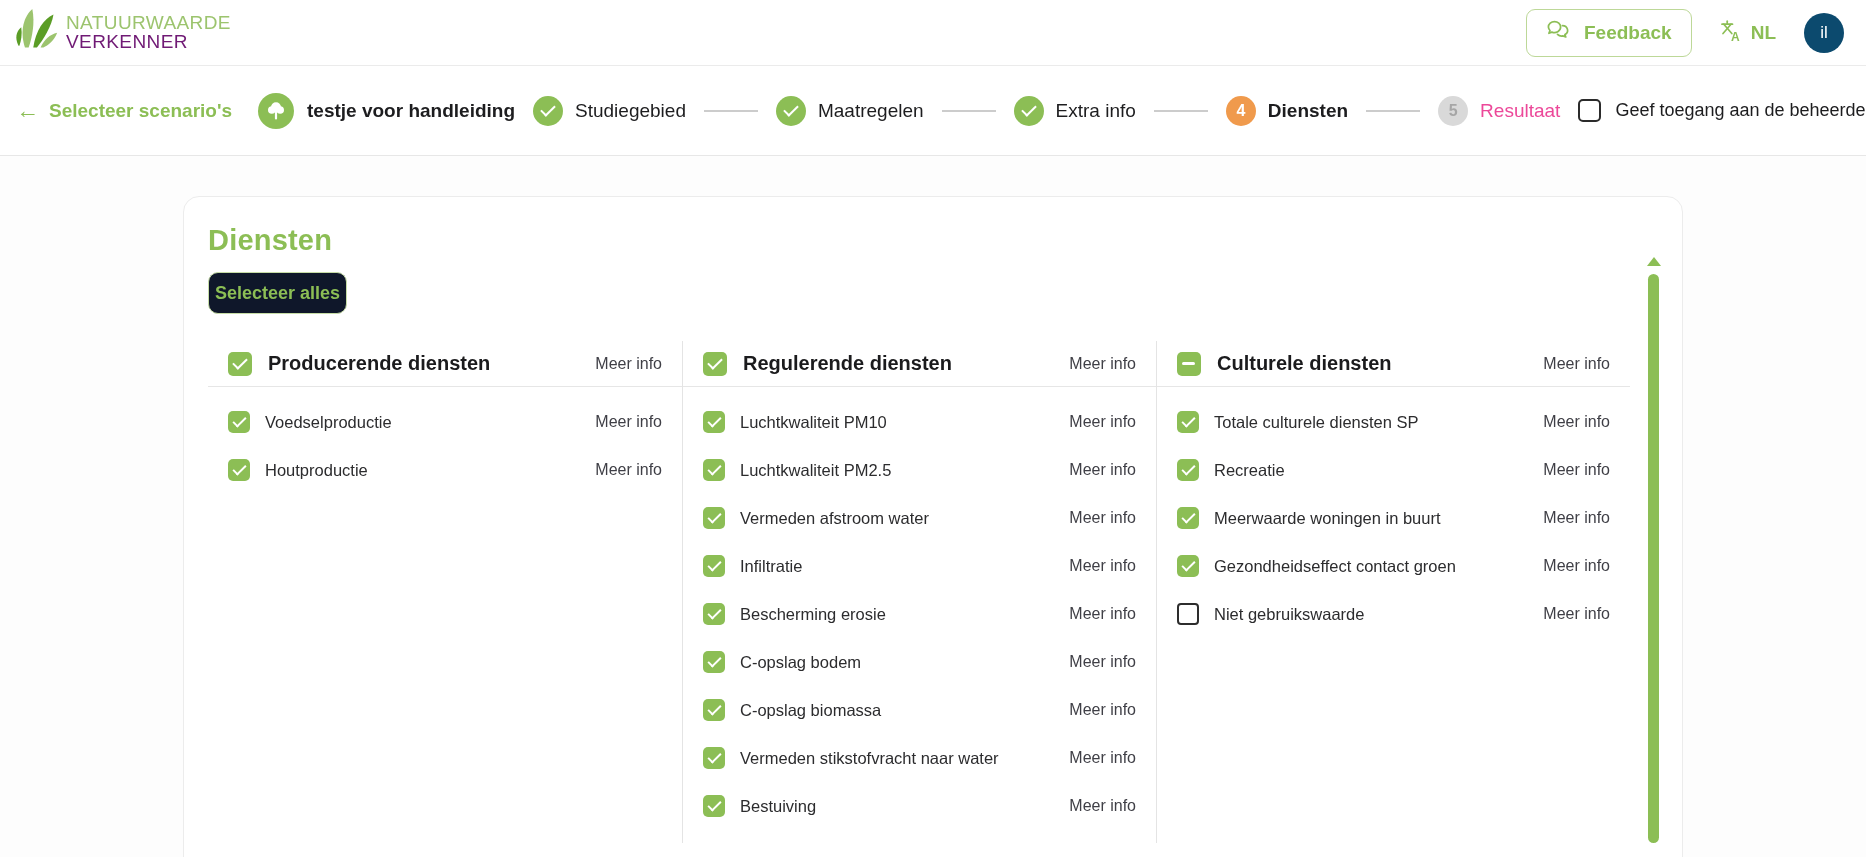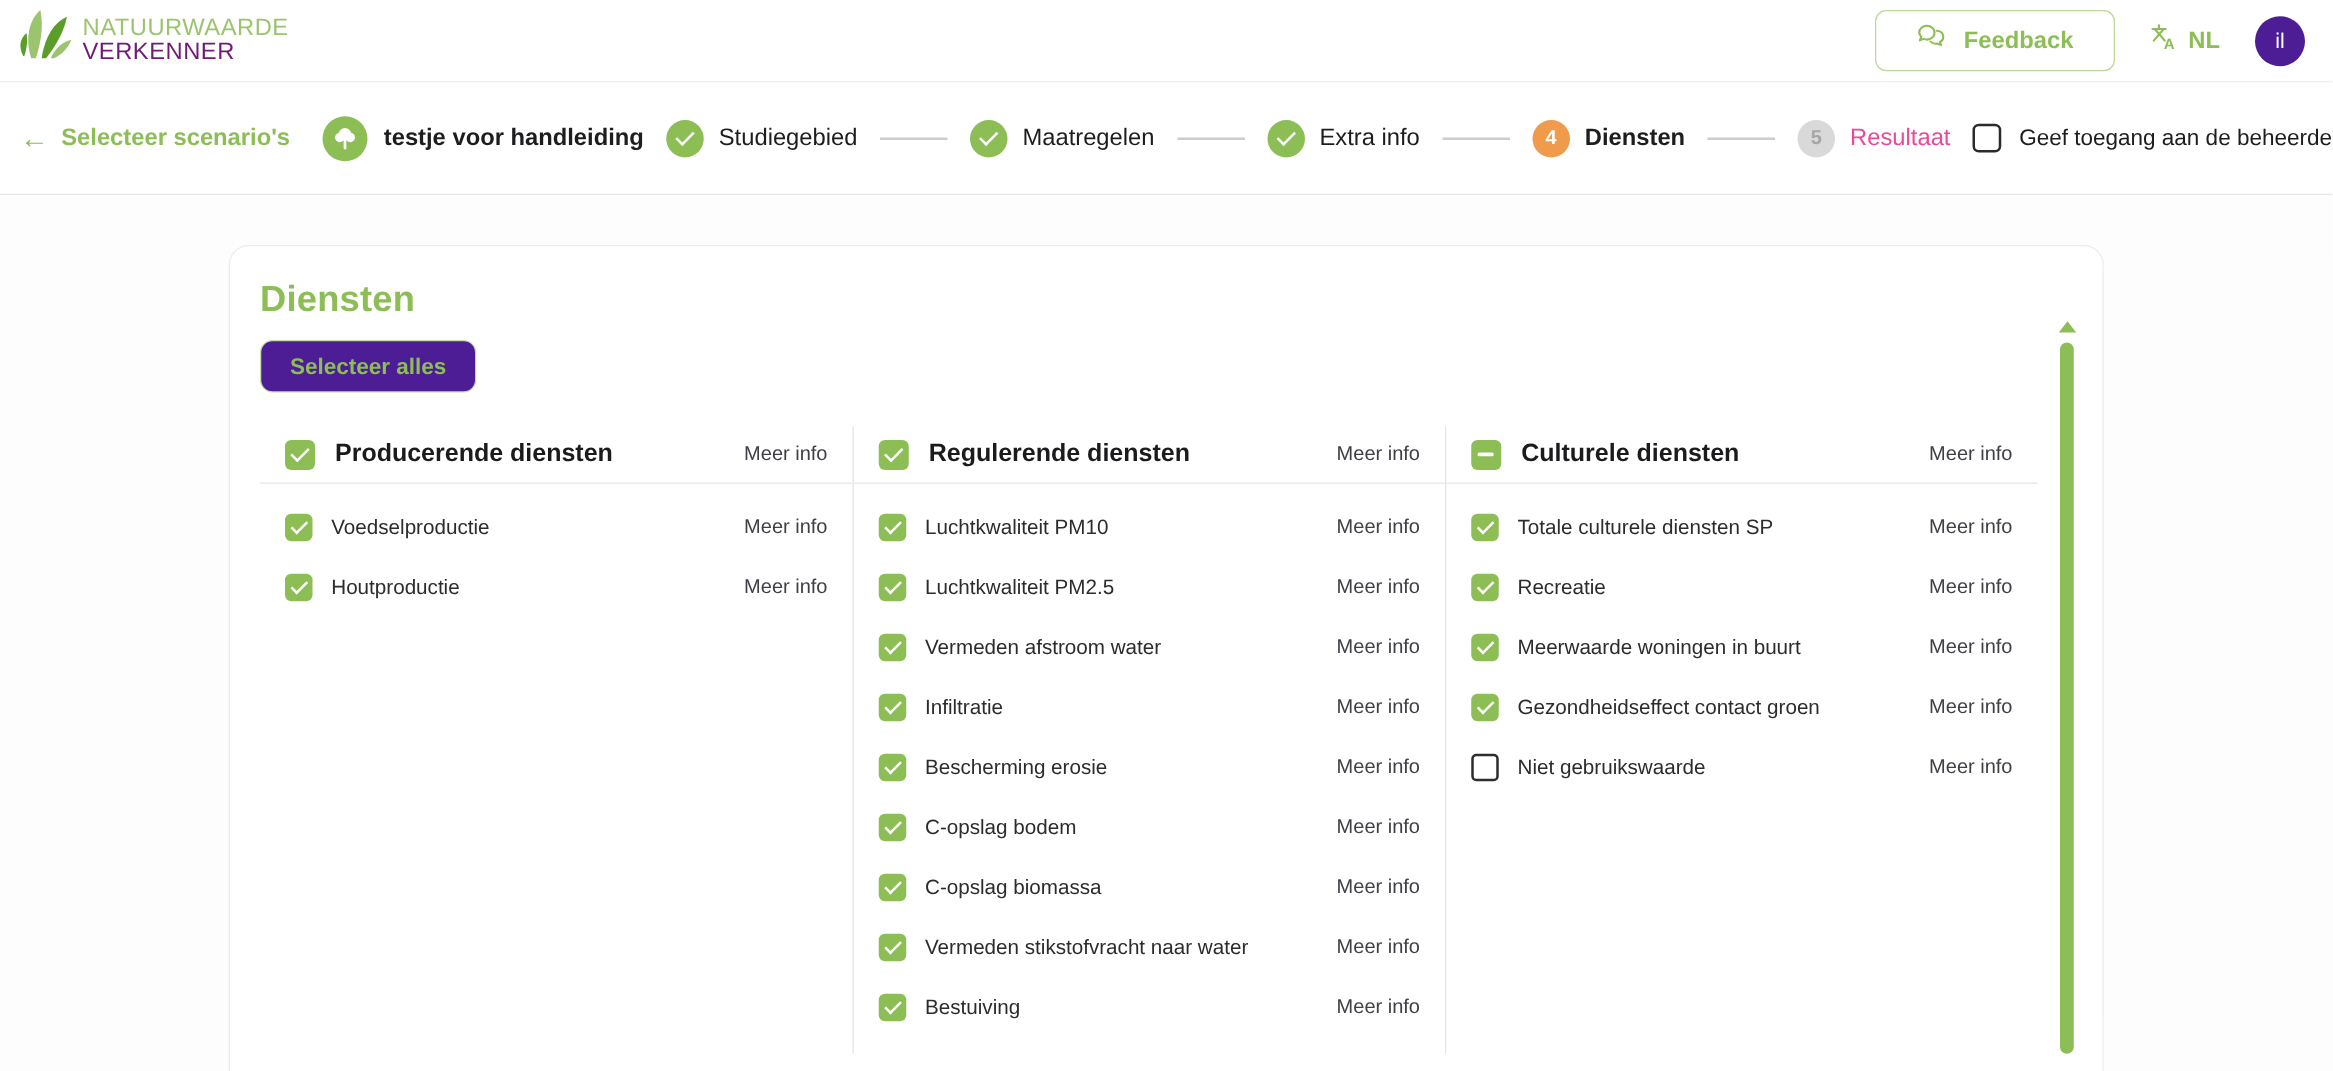--- a/index.html
+++ b/index.html
@@ -8,25 +8,25 @@
 
   
   .topbar { height:66px; background:#fff; border-bottom:1px solid #ebebeb;
     display:flex; align-items:center; padding:0 22px 0 12px; }
   .logo { display:flex; align-items:center; gap:6px; }
   .logo-text { font-weight:400; font-size:19px; line-height:0.98; letter-spacing:.4px; }
   .logo-l1 { color:#9cc46e; }
   .logo-l2 { color:#701a75; }
   .topbar-right { margin-left:auto; display:flex; align-items:center; gap:28px; }
   .feedback-btn { display:flex; align-items:center; gap:11px; background:#fff;
-    border:1px solid #bdd898; border-radius:9px; padding:9px 32px;
+    border:1px solid #bdd898; border-radius:9px; padding:9px 19px;
     color:#8cbe55; font-size:19px; font-weight:600; cursor:pointer;margin-left:32px; }
   .lang { display:flex; align-items:center; gap:8px; color:#8cbe55; font-weight:700;
     font-size:19px; cursor:pointer; }
-  .avatar { width:40px; height:40px; border-radius:50%; background:#4c1d95; color:#fff;
+  .avatar { width:40px; height:40px; border-radius:50%; background:#0c4a6e; color:#fff;
     display:flex; align-items:center; justify-content:center; font-size:17px; cursor:pointer; }
 
   
   .stepbar { height:90px; background:#fff; border-bottom:1px solid #e7e7e7;
     display:flex; align-items:center; padding:0 16px; gap:18px; white-space:nowrap; }
   .back-link { display:flex; align-items:center; gap:10px; color:#8cbe55;
     font-weight:700; font-size:19px; cursor:pointer; }
   .back-arrow { font-size:23px; font-weight:400; line-height:1; }
   .scenario { display:flex; align-items:center; gap:13px; font-weight:700; font-size:19px;
     margin-left:8px; color:#1d1d1f; }
@@ -48,22 +48,22 @@
   .admin-check { margin-left:auto; display:flex; align-items:center; gap:14px;
     font-size:18px; color:#1d1d1f; cursor:pointer; }
   .admin-box { width:23px; height:23px; border:2.5px solid #2b2b2b; border-radius:5px;
     background:#fff; flex:none; }
 
   
   .content { padding-top:40px; }
   .card { width:1500px; margin:0 auto; background:#fff; border:1px solid #ececec;
     border-radius:16px; height:700px; position:relative; padding:26px 24px 0; }
   .card-title { color:#8cbe55; font-size:29px; font-weight:800; letter-spacing:.2px; line-height:34px; }
-  .select-all { margin-top:15px; background:#4c1d95; border:1px solid #c6dca6; border-radius:10px;
-    padding:0 23px; height:42px; color:#8cbe55; font-size:18px; font-weight:600; cursor:pointer; }
+  .select-all { margin-top:15px; background:#0f172a; border:1px solid #c6dca6; border-radius:10px;
+    padding:0 6px; height:42px; color:#8cbe55; font-size:18px; font-weight:600; cursor:pointer; }
 
   .columns { display:grid; grid-template-columns:1fr 1fr 1fr; margin-top:27px;
     height:502px; width:calc(100% - 28px); }
   .col { padding:0 20px; min-width:0; }
   .col + .col { border-left:1px solid #e4e4e4; }
   .col-header { display:flex; align-items:center; gap:16px; height:46px;
     margin:0 -20px; padding:0 20px; border-bottom:1px solid #e6e6e6; }
   .col-title { font-size:20px; font-weight:700; color:#1b1b1d; white-space:nowrap; }
   .meer { margin-left:auto; color:#3f3f46; font-size:16px; 
     cursor:pointer; white-space:nowrap; }

